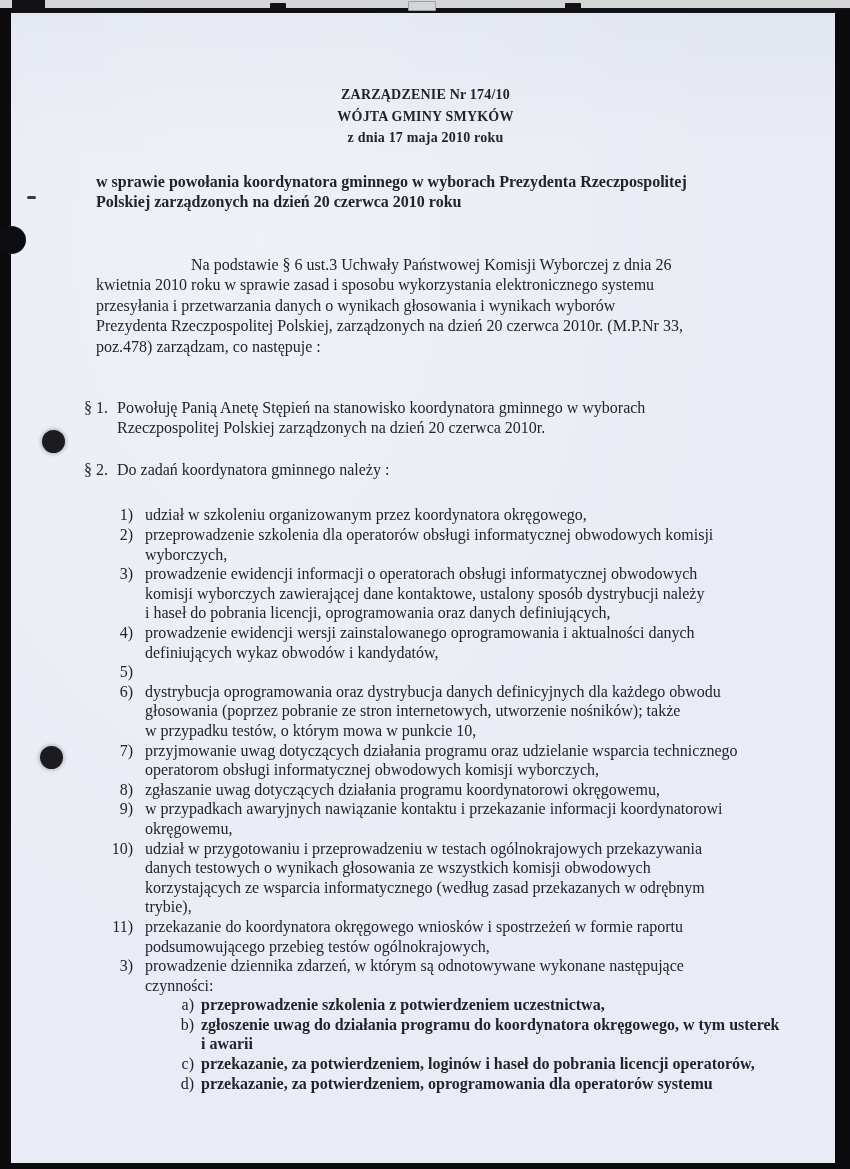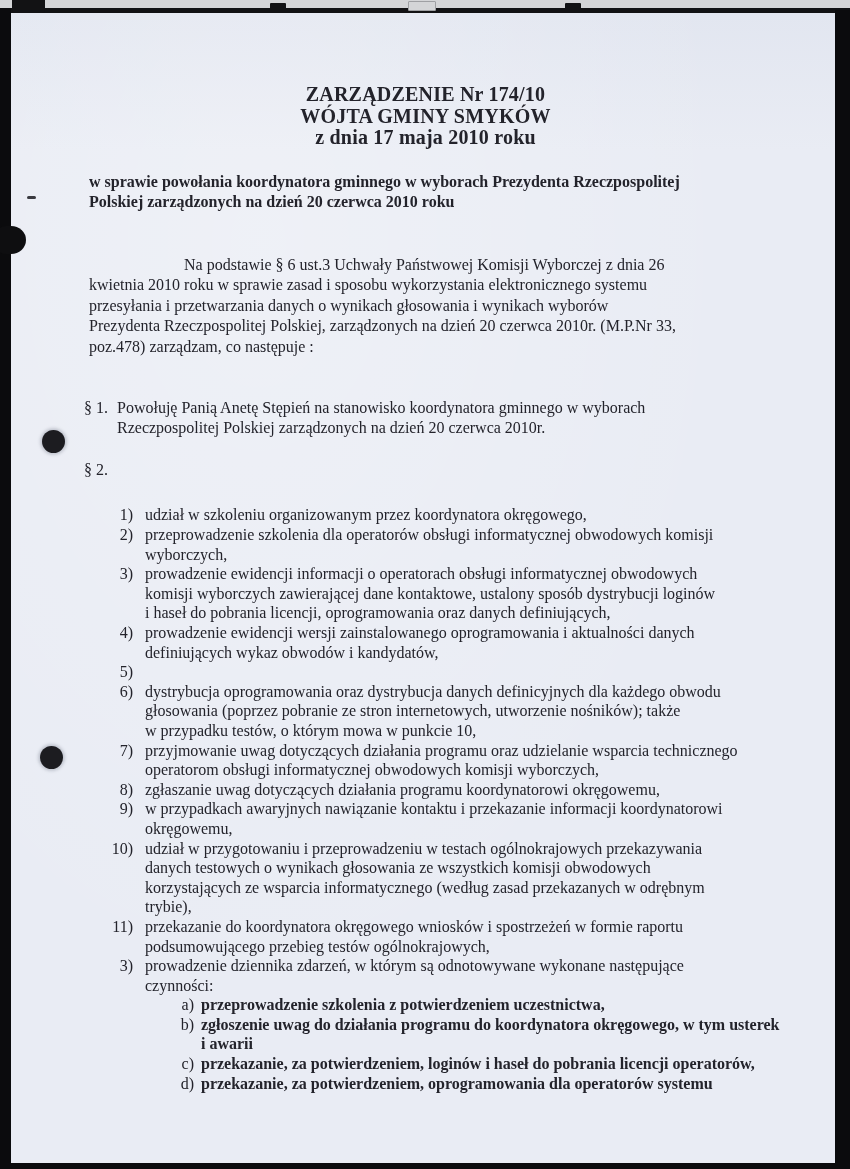--- a/index.html
+++ b/index.html
@@ -35,23 +35,23 @@
     background-image:
       radial-gradient(ellipse at 30% 20%, rgba(255,255,255,.25), rgba(0,0,0,0) 60%),
       linear-gradient(180deg, rgba(205,212,228,.25), rgba(230,234,244,0) 12%);
     padding:0 16px 0 73px;
     box-sizing:border-box;
     color:#23232b;
     font-size:16px;
     line-height:20.6px;
     overflow:hidden;
   }
-  p{margin:5px;}
+  p{margin:12px;}
   .title-block{margin-top:71px;text-align:center;padding-right:52px;
-    font-weight:bold;font-size:20px;line-height:21.5px;letter-spacing:.2px;}
+    font-weight:bold;font-size:14px;line-height:21.5px;letter-spacing:.2px;}
   .subject{margin-top:23px;font-weight:bold;white-space:pre-line;}
   .intro{margin-top:42px;text-indent:95px;white-space:pre-line;}
   .section{display:flex;margin-top:40px;}
   .section.s2{margin-top:21px;}
   .sec-marker{flex:none;width:33px;}
   .sec-text{white-space:pre-line;}
   .tasks{margin-top:25px;margin-left:23px;line-height:19.6px;}
   .task{display:flex;}
   .task .num{flex:none;width:26px;text-align:right;}
   .task .itext{margin-left:12px;white-space:pre-line;}
@@ -91,39 +91,40 @@
 poz.478) zarządzam, co następuje :</p>
 
     <div class="section s1">
       <span class="sec-marker">§ 1.</span>
       <span class="sec-text">Powołuję Panią Anetę Stępień na stanowisko koordynatora gminnego w wyborach
 Rzeczpospolitej Polskiej zarządzonych na dzień 20 czerwca 2010r.</span>
     </div>
 
     <div class="section s2">
       <span class="sec-marker">§ 2.</span>
+      <span class="sec-text">Do zadań koordynatora gminnego należy :</span>
     </div>
 
     <div class="tasks">
 
         <div class="task">
           <span class="num">1)</span>
           <span class="itext">udział w szkoleniu organizowanym przez koordynatora okręgowego,</span>
         </div>
 
         <div class="task">
           <span class="num">2)</span>
           <span class="itext">przeprowadzenie szkolenia dla operatorów obsługi informatycznej obwodowych komisji
 wyborczych,</span>
         </div>
 
         <div class="task">
           <span class="num">3)</span>
           <span class="itext">prowadzenie ewidencji informacji o operatorach obsługi informatycznej obwodowych
-komisji wyborczych zawierającej dane kontaktowe, ustalony sposób dystrybucji loginów
+komisji wyborczych zawierającej dane kontaktowe, ustalony sposób dystrybucji należy
 i haseł do pobrania licencji, oprogramowania oraz danych definiujących,</span>
         </div>
 
         <div class="task">
           <span class="num">4)</span>
           <span class="itext">prowadzenie ewidencji wersji zainstalowanego oprogramowania i aktualności danych
 definiujących wykaz obwodów i kandydatów,</span>
         </div>
 
         <div class="task">

